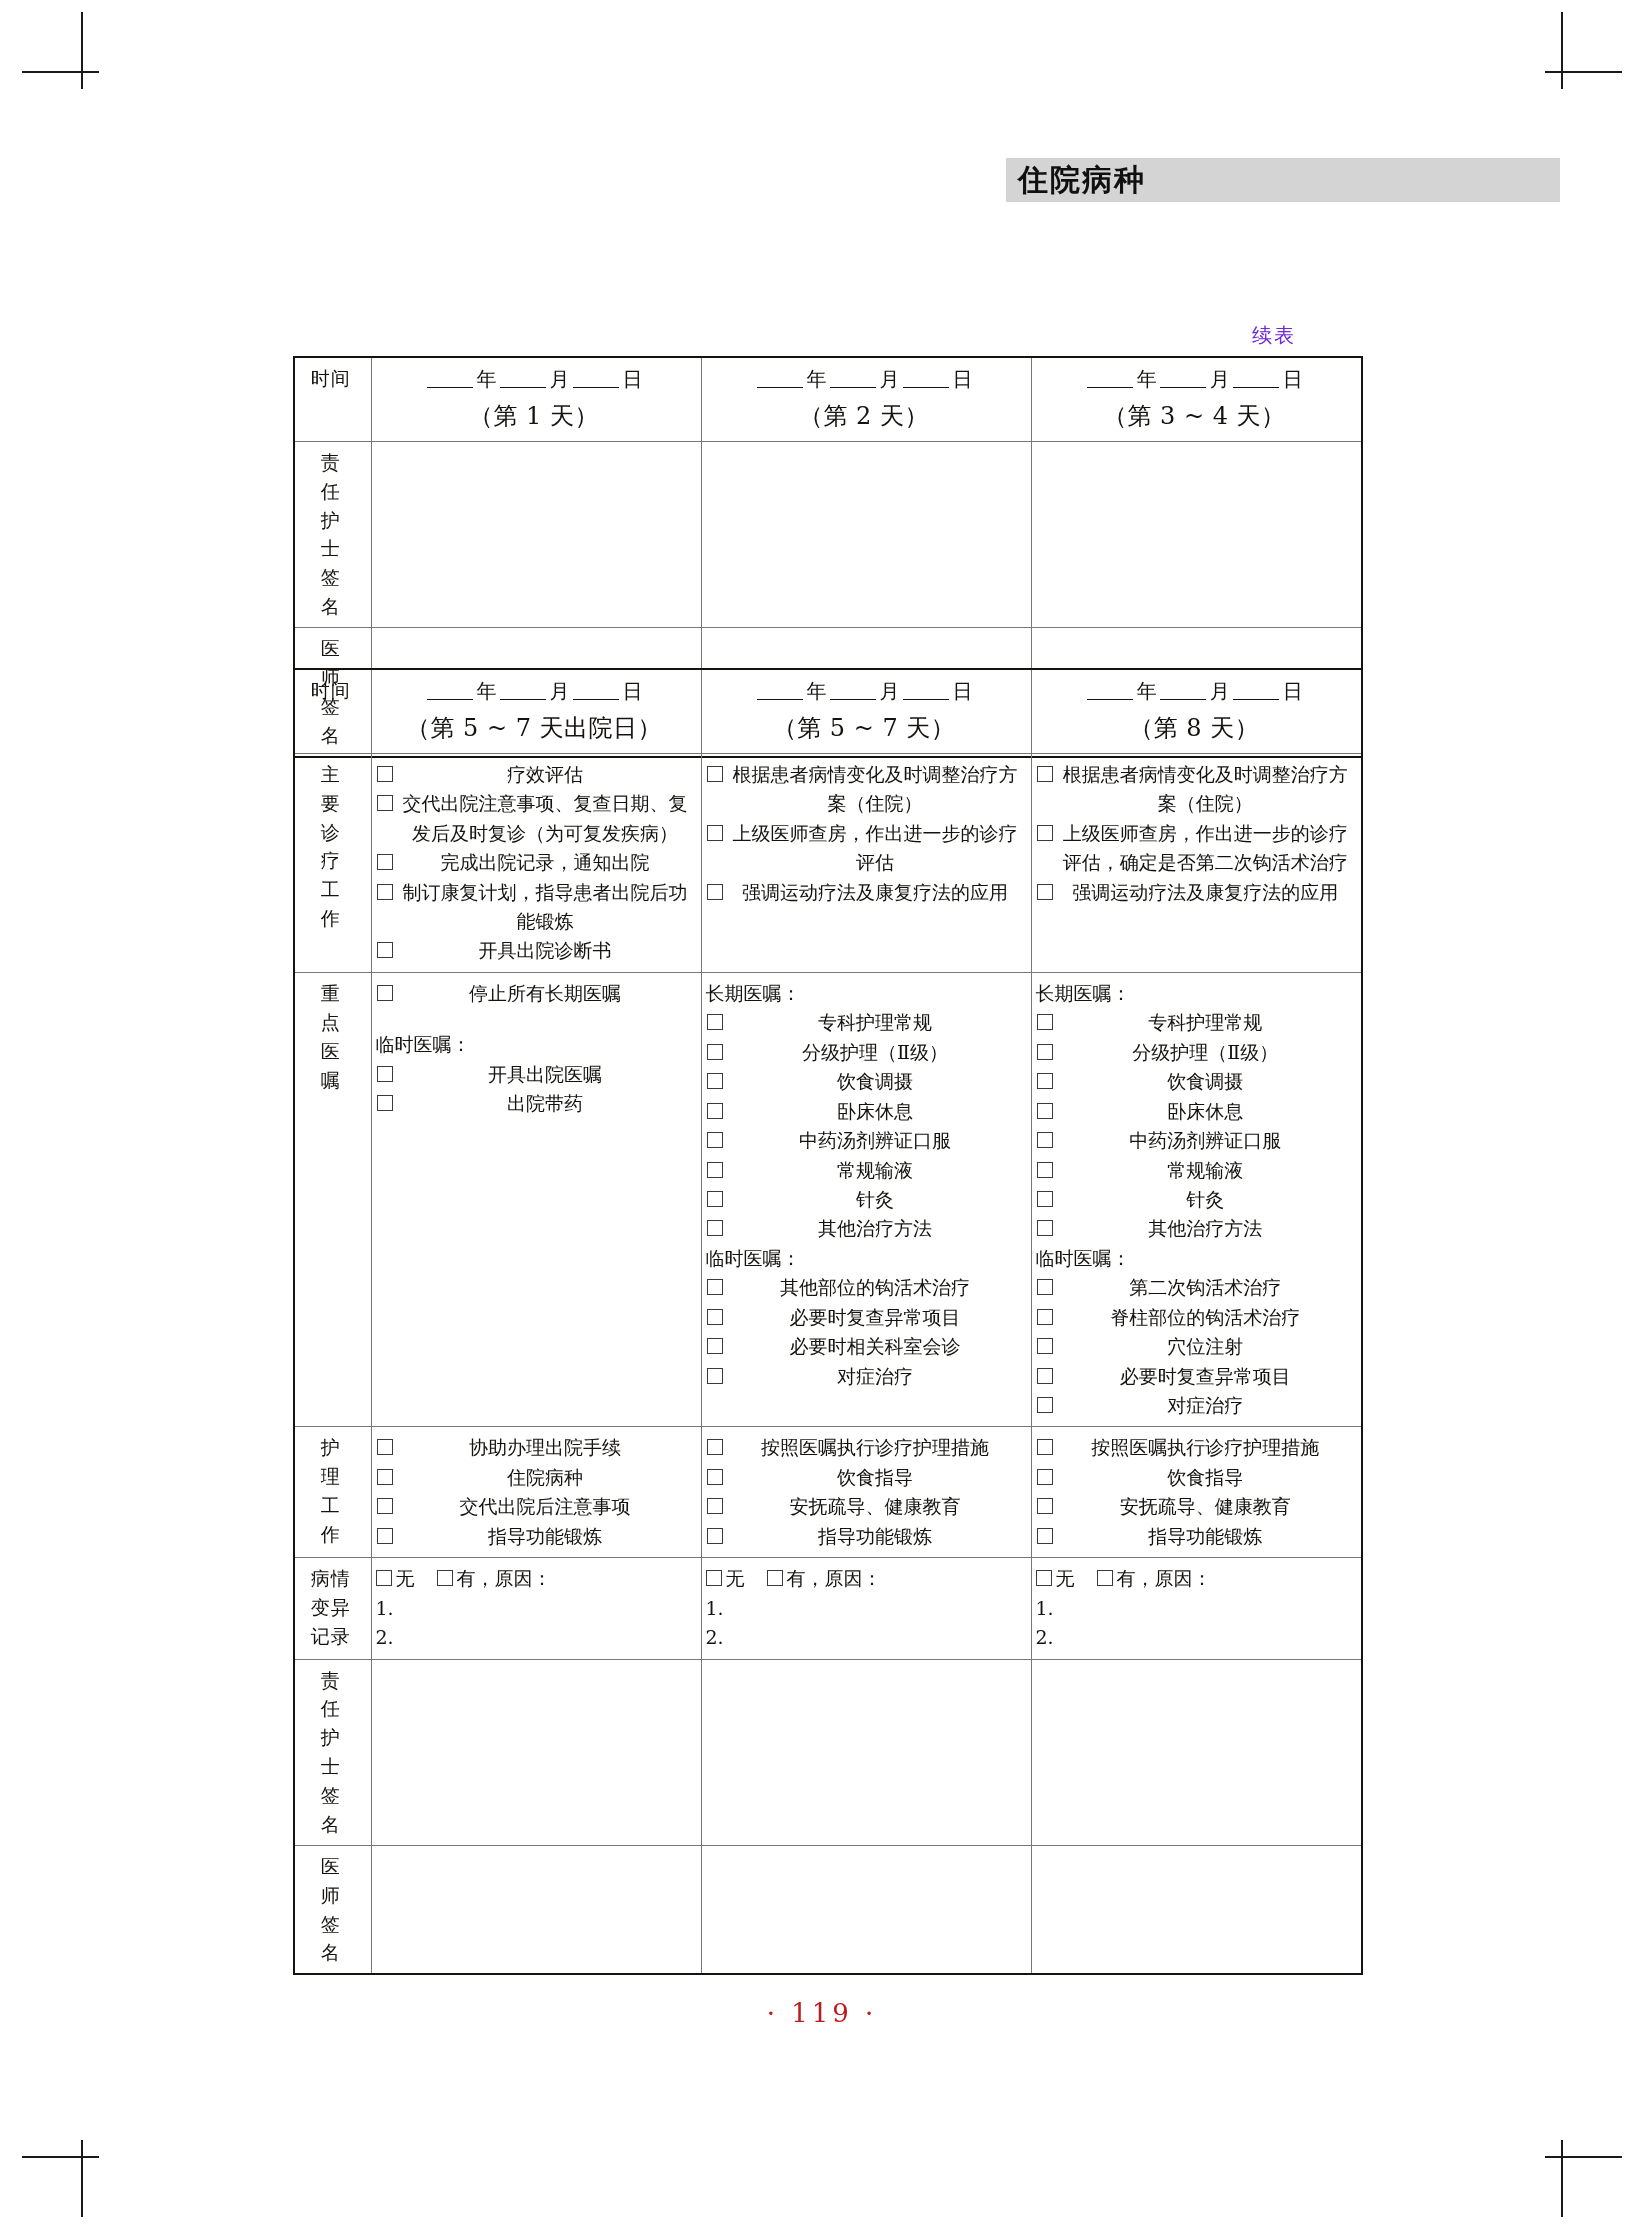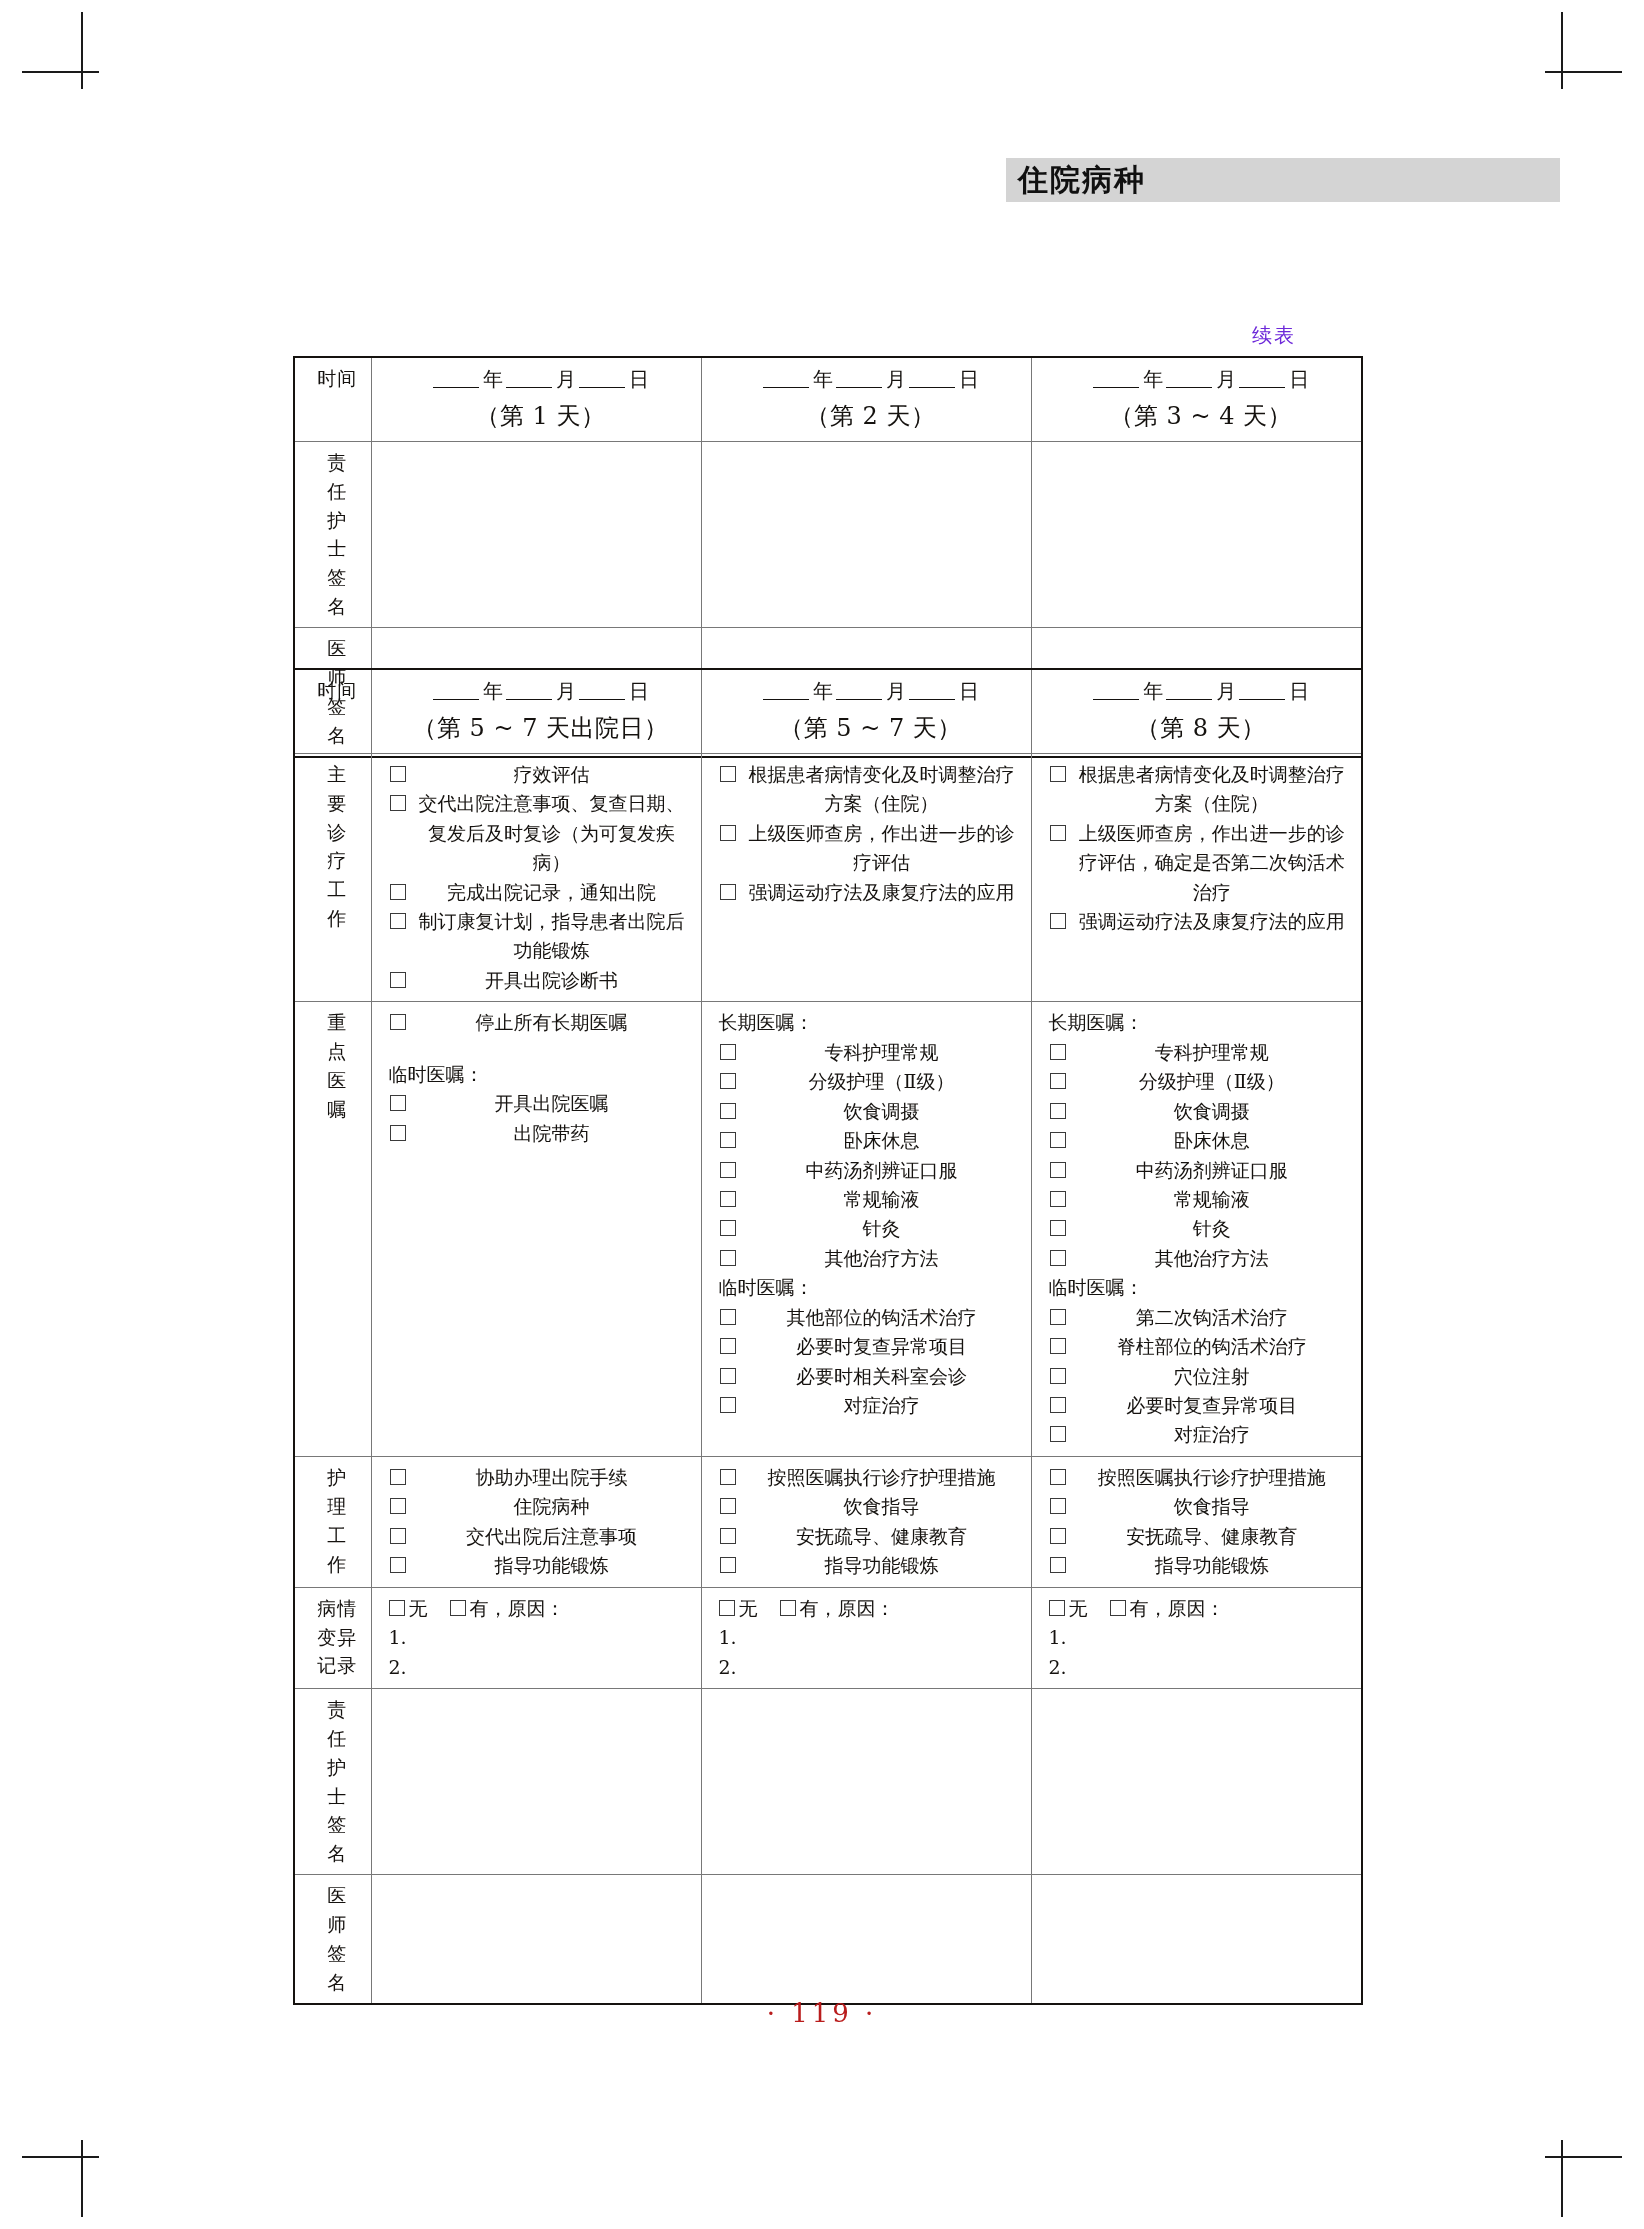--- a/index.html
+++ b/index.html
@@ -88,21 +88,21 @@
   .tbl {
     position: absolute;
     border-collapse: collapse;
     table-layout: fixed;
     font-family: "DejaVu Serif", "Liberation Serif", serif;
     color: #15120f;
   }
   .tbl td {
     border: 1px solid #787878;
     vertical-align: top;
-    padding: 6px 8px 6px 17px;
+    padding: 6px 8px 6px 4px;
     font-size: 19px;
     line-height: 1.52;
   }
   .tbl .outer-top { border-top: 2px solid #15120f; }
   .tbl .outer-bottom { border-bottom: 2px solid #15120f; }
   .tbl .outer-left { border-left: 2px solid #15120f; }
   .tbl .outer-right { border-right: 2px solid #15120f; }
 
   
   .vlabel {

